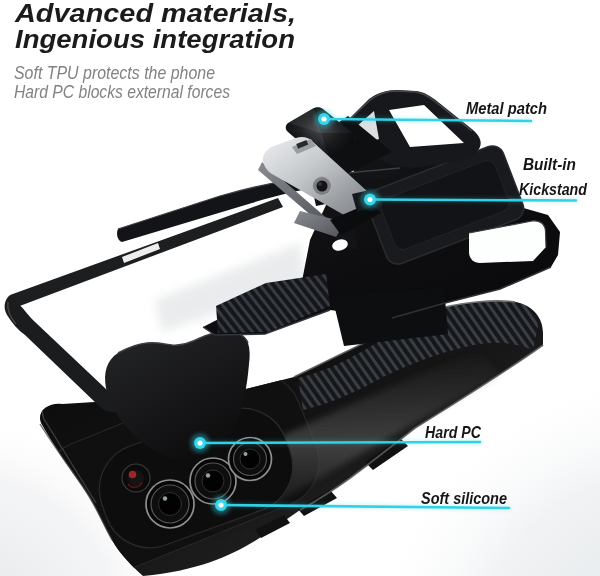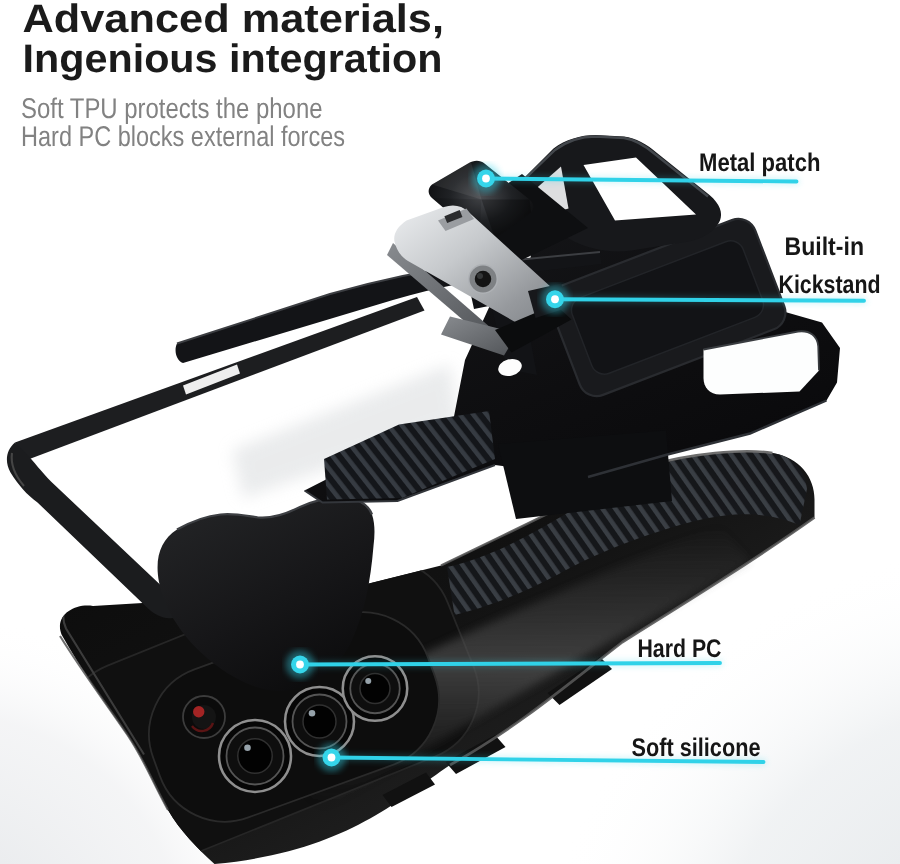--- a/index.html
+++ b/index.html
@@ -1,17 +1,17 @@
 <!DOCTYPE html>
 <html><head>
 <meta charset="utf-8">
 <style>
 html,body{margin:0;padding:0;background:#fff;}
 #stage{position:relative;width:600px;height:576px;overflow:hidden;background:#fff;
-font-family:"Liberation Sans",sans-serif;}
+font-family:"Liberation Sans",sans-serif;font-style:italic;}
 svg{display:block;}
 </style>
 </head>
 <body>
 <div id="stage">
 <svg width="600" height="576" viewBox="0 0 600 576" xmlns="http://www.w3.org/2000/svg">
 <defs>
   <radialGradient id="bgBR" cx="0.5" cy="0.5" r="0.5">
     <stop offset="0" stop-color="#dfe3e6"></stop>
           <stop offset="0.65" stop-color="#eaedef" stop-opacity="0.7"></stop>

